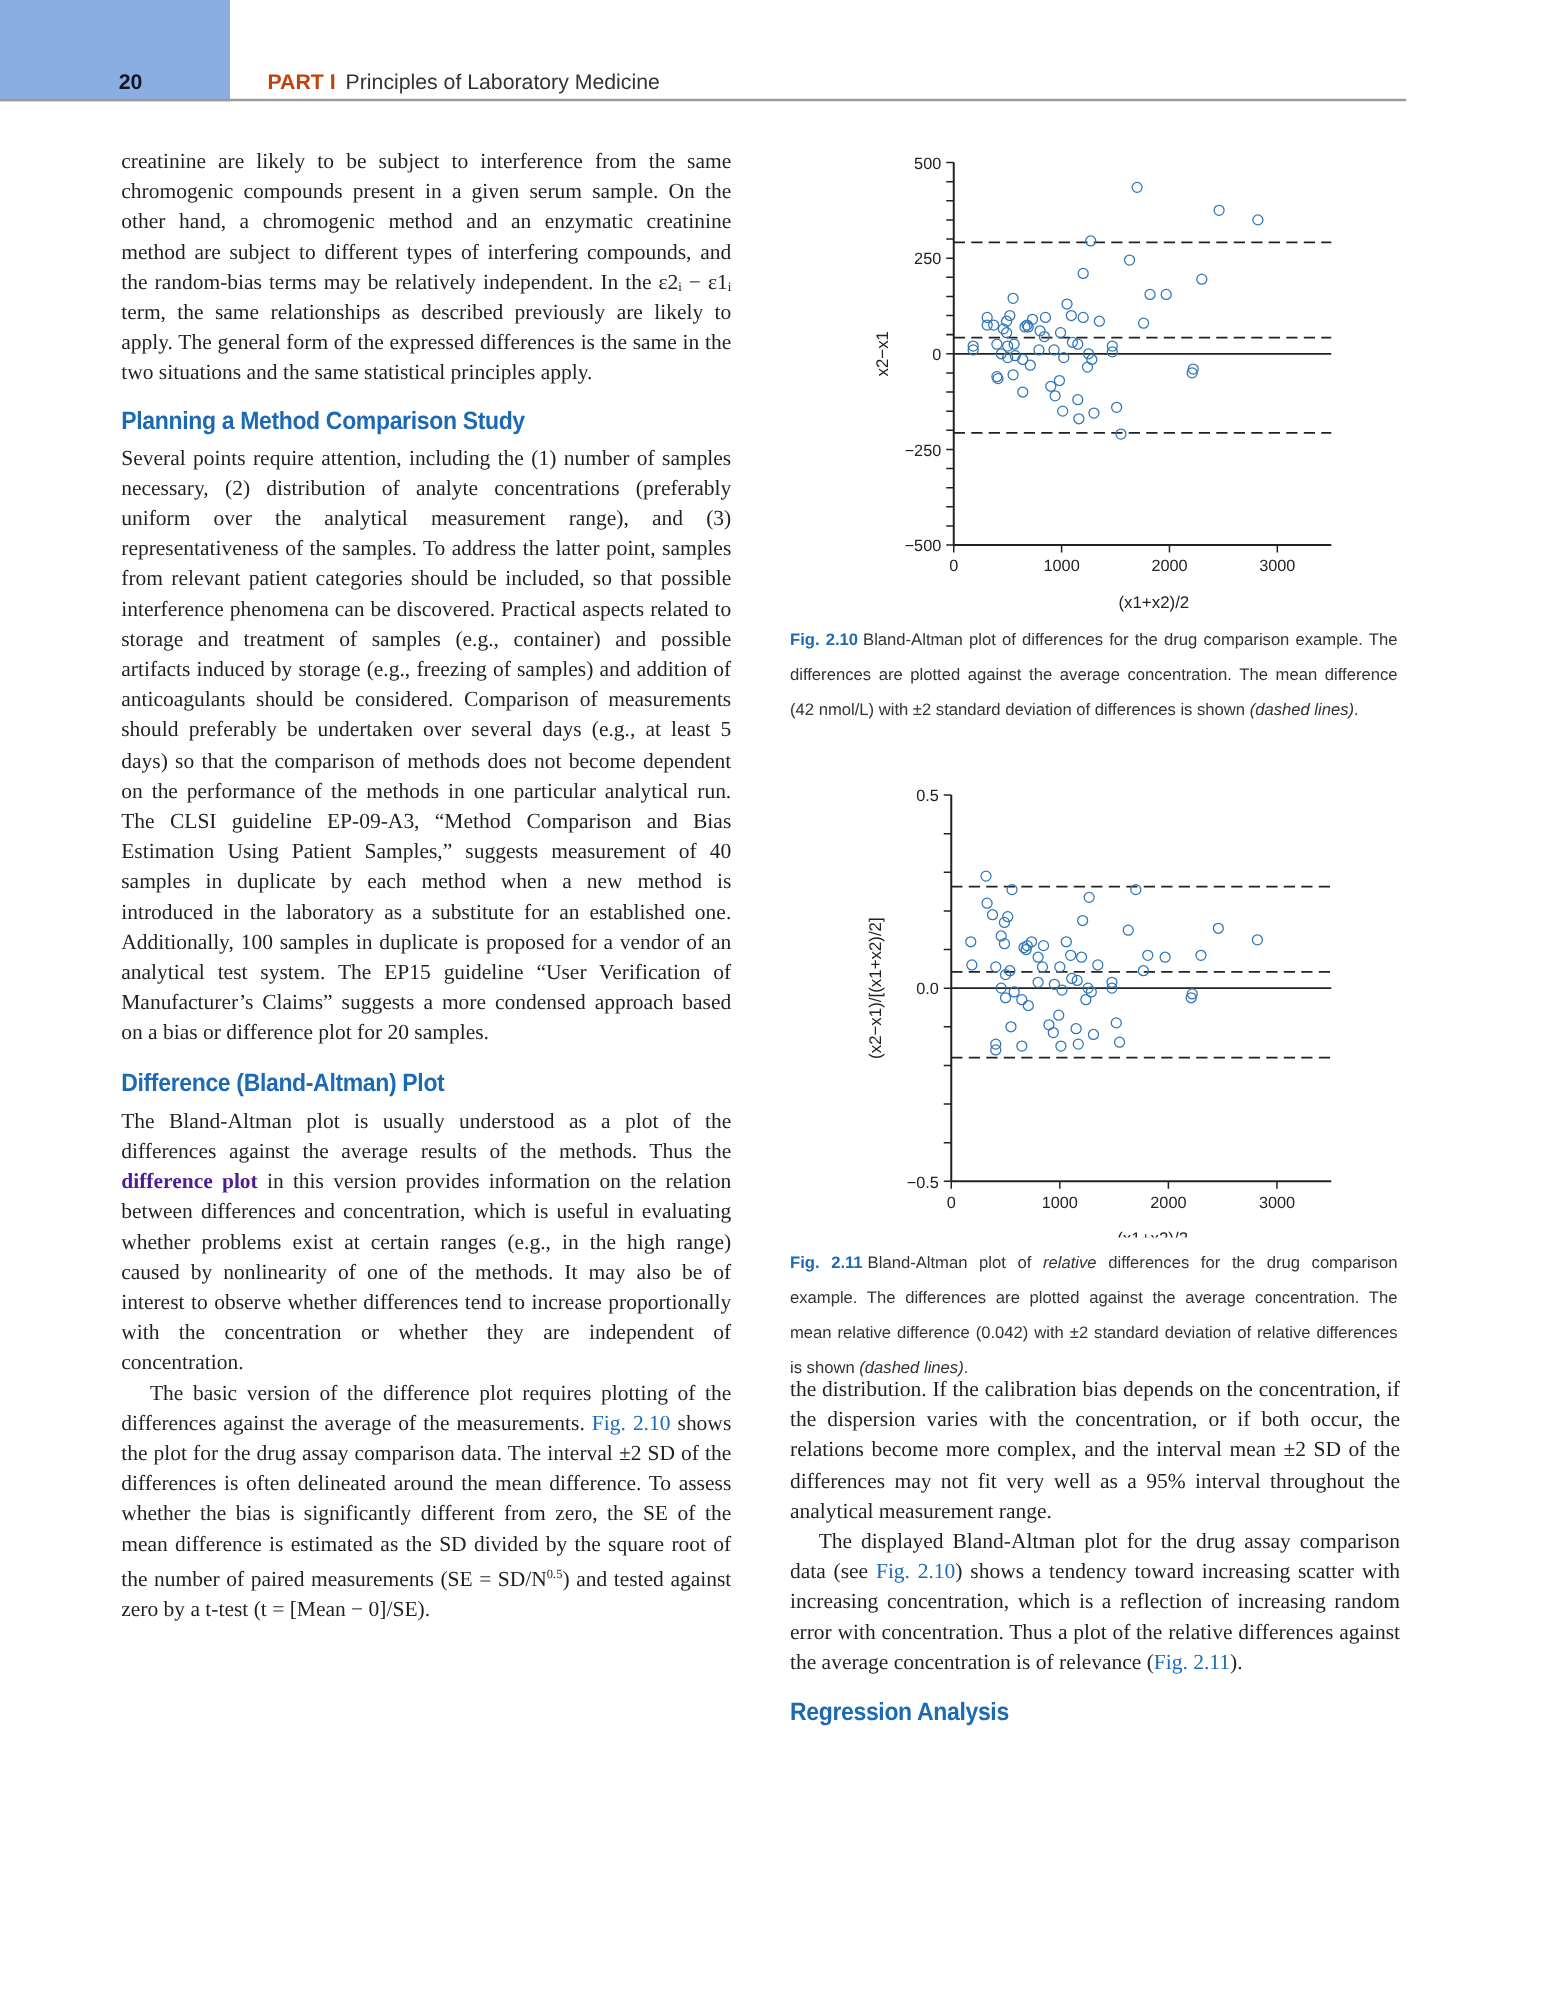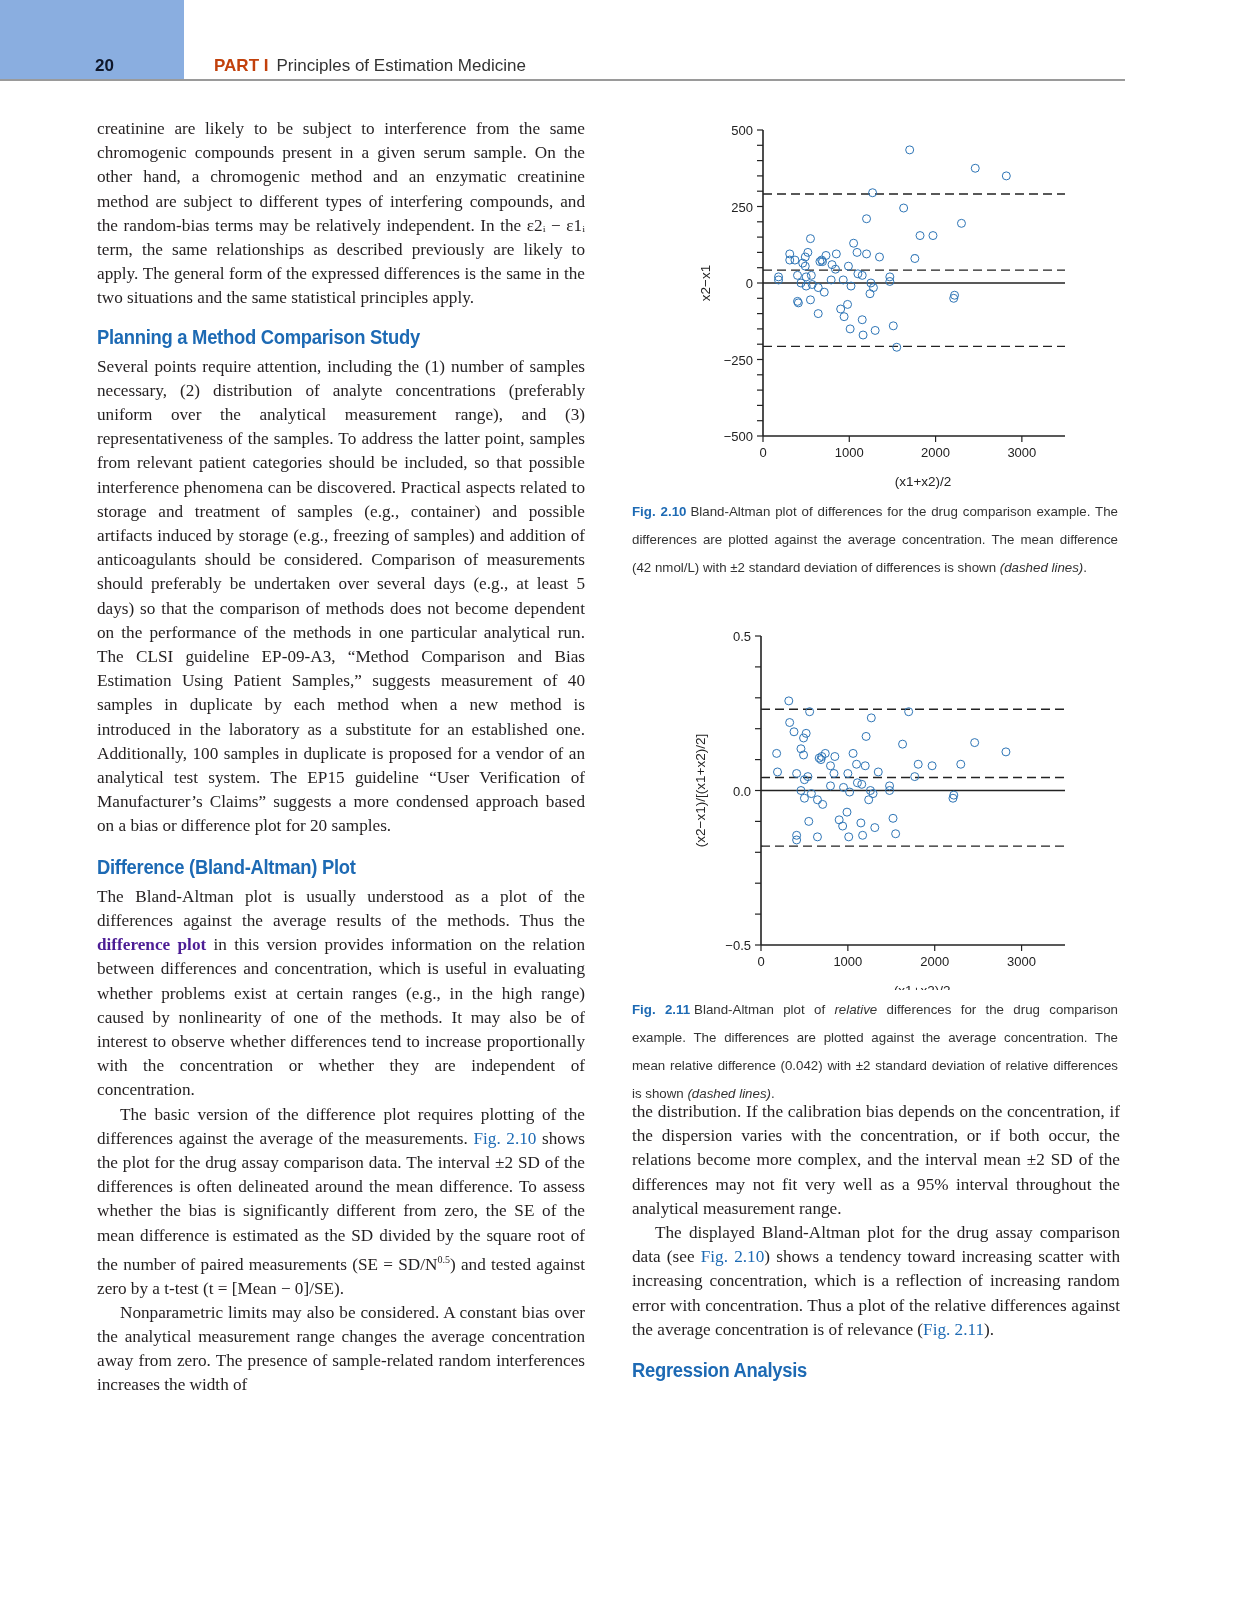--- a/index.html
+++ b/index.html
@@ -25,32 +25,31 @@
   .caption{position:absolute;left:632px;width:486px;font-family:"Liberation Sans",sans-serif;font-size:13.3px;
            line-height:28px;color:#333;text-align:justify;}
   .caption .fig{color:#1d6ab4;font-weight:bold;margin-right:4px;}
 </style>
 </head>
 <body>
 
 <div class="hdr-block"></div>
 <div class="page-num">20</div>
 <div class="hdr-title">
-  <span class="part">PART I</span><span>Principles of Estimation Medicine</span>
+  <span class="part">PART I</span><span>Principles of Laboratory Medicine</span>
 </div>
 <div class="hdr-rule"></div>
 
 <div class="col col-left">
   <p>creatinine are likely to be subject to interference from the same chromogenic compounds present in a given serum sample. On the other hand, a chromogenic method and an enzymatic creatinine method are subject to different types of interfering compounds, and the random-bias terms may be relatively independent. In the ε2ᵢ − ε1ᵢ term, the same relationships as described previously are likely to apply. The general form of the expressed differences is the same in the two situations and the same statistical principles apply.</p>
   <h2>Planning a Method Comparison Study</h2>
   <p>Several points require attention, including the (1) number of samples necessary, (2) distribution of analyte concentrations (preferably uniform over the analytical measurement range), and (3) representativeness of the samples. To address the latter point, samples from relevant patient categories should be included, so that possible interference phenomena can be discovered. Practical aspects related to storage and treatment of samples (e.g., container) and possible artifacts induced by storage (e.g., freezing of samples) and addition of anticoagulants should be considered. Comparison of measurements should preferably be undertaken over several days (e.g., at least 5 days) so that the comparison of methods does not become dependent on the performance of the methods in one particular analytical run. The CLSI guideline EP-09-A3, “Method Comparison and Bias Estimation Using Patient Samples,” suggests measurement of 40 samples in duplicate by each method when a new method is introduced in the laboratory as a substitute for an established one. Additionally, 100 samples in duplicate is proposed for a vendor of an analytical test system. The EP15 guideline “User Verification of Manufacturer’s Claims” suggests a more condensed approach based on a bias or difference plot for 20 samples.</p>
   <h2 style="margin-top:14px;">Difference (Bland-Altman) Plot</h2>
   <p><span>The Bland-Altman plot is usually understood as a plot of the differences against the average results of the methods. Thus the </span><span class="kw">difference plot</span><span> in this version provides information on the relation between differences and concentration, which is useful in evaluating whether problems exist at certain ranges (e.g., in the high range) caused by nonlinearity of one of the methods. It may also be of interest to observe whether differences tend to increase proportionally with the concentration or whether they are independent of concentration.</span></p>
   <p class="indent"><span>The basic version of the difference plot requires plotting of the differences against the average of the measurements. </span><span class="link">Fig. 2.10</span><span> shows the plot for the drug assay comparison data. The interval ±2 SD of the differences is often delineated around the mean difference. To assess whether the bias is significantly different from zero, the SE of the mean difference is estimated as the SD divided by the square root of the number of paired measurements (SE = SD/N</span><sup style="font-size:10px;">0.5</sup><span>) and tested against zero by a t-test (t = [Mean − 0]/SE).</span></p>
-  <p class="indent">Nonparametric limits may also be considered. A constant bias over the analytical measurement range changes the average concentration away from zero. The presence of sample-related random interferences increases the width of</p>
 </div>
 
 <div class="chart" style="left:630px;top:115px;width:460px;height:380px;">
   <svg id="chart210" width="460" height="380">
       <line x1="133" y1="15" x2="133" y2="321" stroke="#222" stroke-width="1.6"></line>
       <line x1="133" y1="321" x2="435" y2="321" stroke="#222" stroke-width="1.6"></line>
       <line x1="127" y1="15" x2="133" y2="15" stroke="#222" stroke-width="1.2"></line>
       <line x1="127" y1="30.3" x2="133" y2="30.3" stroke="#222" stroke-width="1.2"></line>
       <line x1="127" y1="45.6" x2="133" y2="45.6" stroke="#222" stroke-width="1.2"></line>
       <line x1="127" y1="60.9" x2="133" y2="60.9" stroke="#222" stroke-width="1.2"></line>

